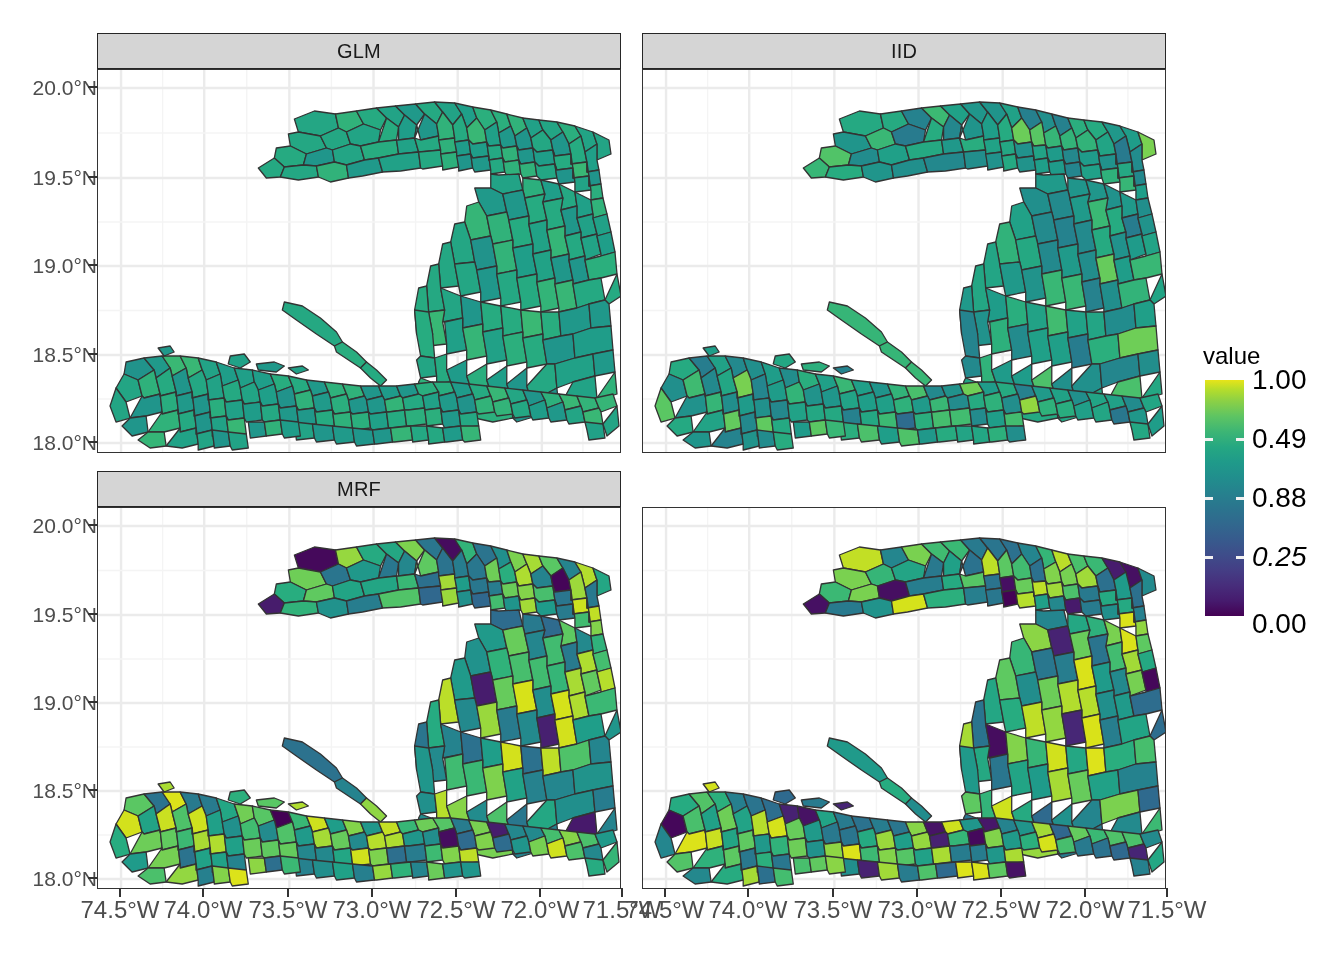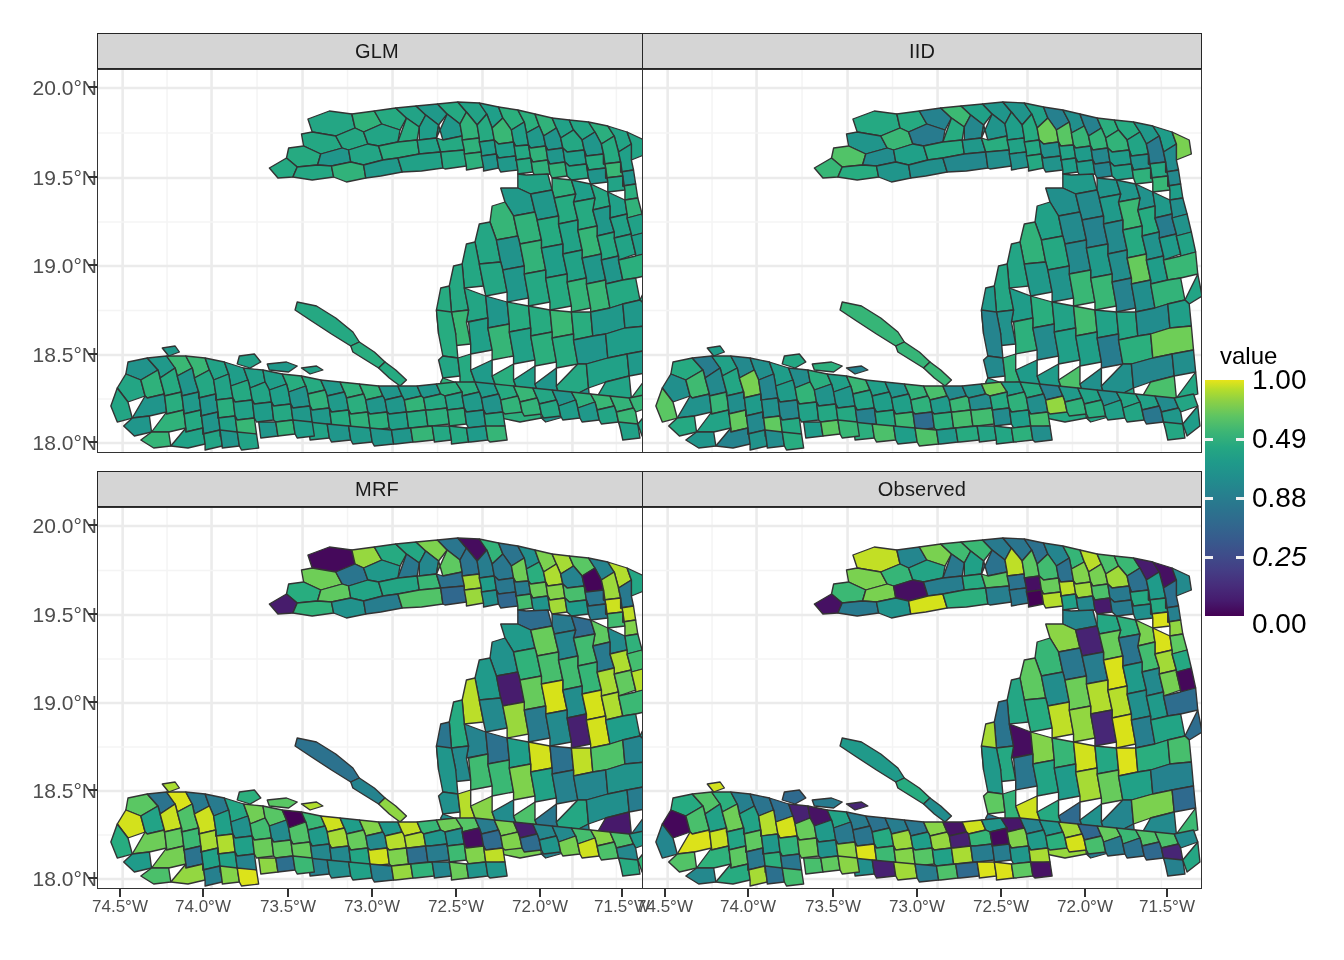--- a/index.html
+++ b/index.html
@@ -18,21 +18,20 @@
   #figure {
     position: relative;
     width: 1344px;
     height: 960px;
     background: #ffffff;
   }
 
   
   .facet {
     position: absolute;
-    padding-left: 36px;
   }
   .strip {
     position: absolute;
     left: 0;
     top: 0;
     width: 100%;
     height: 36px;
     background: #d5d5d5;
     border: 1.6px solid #262626;
     box-sizing: border-box;
@@ -79,21 +78,21 @@
   }
   .ytick-mark {
     position: absolute;
     width: 9px;
     height: 2px;
     background: #333333;
     transform: translateY(-50%);
   }
   .xtick-label {
     position: absolute;
-    font-size: 17px;
+    font-size: 24px;
     color: #4d4d4d;
     white-space: nowrap;
     transform: translateX(-50%);
     line-height: 1;
     top: 898px;
   }
   .xtick-mark {
     position: absolute;
     width: 2px;
     height: 9px;
@@ -107,21 +106,21 @@
     position: absolute;
     left: 1202px;
     top: 344px;
     width: 140px;
   }
   #legend-title {
     font-size: 24px;
     color: #000000;
     line-height: 1;
     margin-bottom: 12px;
-    margin-left: 18px;
+    margin-left: 1px;
   }
   #legend-bar-wrap {
     position: relative;
     width: 132px;
     height: 238px;
   }
   #legend-bar {
     position: absolute;
     left: 3px;
     top: 0;
@@ -1003,23 +1002,20 @@
             <polygon points="132,286 146,284 152,292 142,298 130,294" fill="rgb(36,167,131)" stroke="#333333" stroke-width="1.3" stroke-linejoin="round"></polygon>
             <polygon points="158,294 176,292 186,296 178,302 160,300" fill="rgb(44,175,125)" stroke="#333333" stroke-width="1.3" stroke-linejoin="round"></polygon>
             <polygon points="190,298 204,296 210,300 198,304" fill="rgb(37,131,142)" stroke="#333333" stroke-width="1.3" stroke-linejoin="round"></polygon>
             <polygon points="60,278 72,276 76,282 66,286" fill="rgb(31,158,137)" stroke="#333333" stroke-width="1.3" stroke-linejoin="round"></polygon>
           </g>
         </svg>
     </div>
   </div>
 
   <div class="facet" id="facet-observed" style="left:642px; top:471px; width:524px; height:418px;">
-    <div class="strip">
-      <span class="strip-label">Observed</span>
-    </div>
     <div class="panel">
       <svg class="panel-svg" viewBox="0 0 521 380" preserveAspectRatio="none">
           <g>
             <line x1="23" x2="23" y1="0" y2="380" stroke="#EBEBEB" stroke-width="2.4"></line>
             <line x1="64.5" x2="64.5" y1="0" y2="380" stroke="#F4F4F4" stroke-width="1.4"></line>
             <line x1="106" x2="106" y1="0" y2="380" stroke="#EBEBEB" stroke-width="2.4"></line>
             <line x1="148.5" x2="148.5" y1="0" y2="380" stroke="#F4F4F4" stroke-width="1.4"></line>
             <line x1="191" x2="191" y1="0" y2="380" stroke="#EBEBEB" stroke-width="2.4"></line>
             <line x1="233" x2="233" y1="0" y2="380" stroke="#F4F4F4" stroke-width="1.4"></line>
             <line x1="275" x2="275" y1="0" y2="380" stroke="#EBEBEB" stroke-width="2.4"></line>

